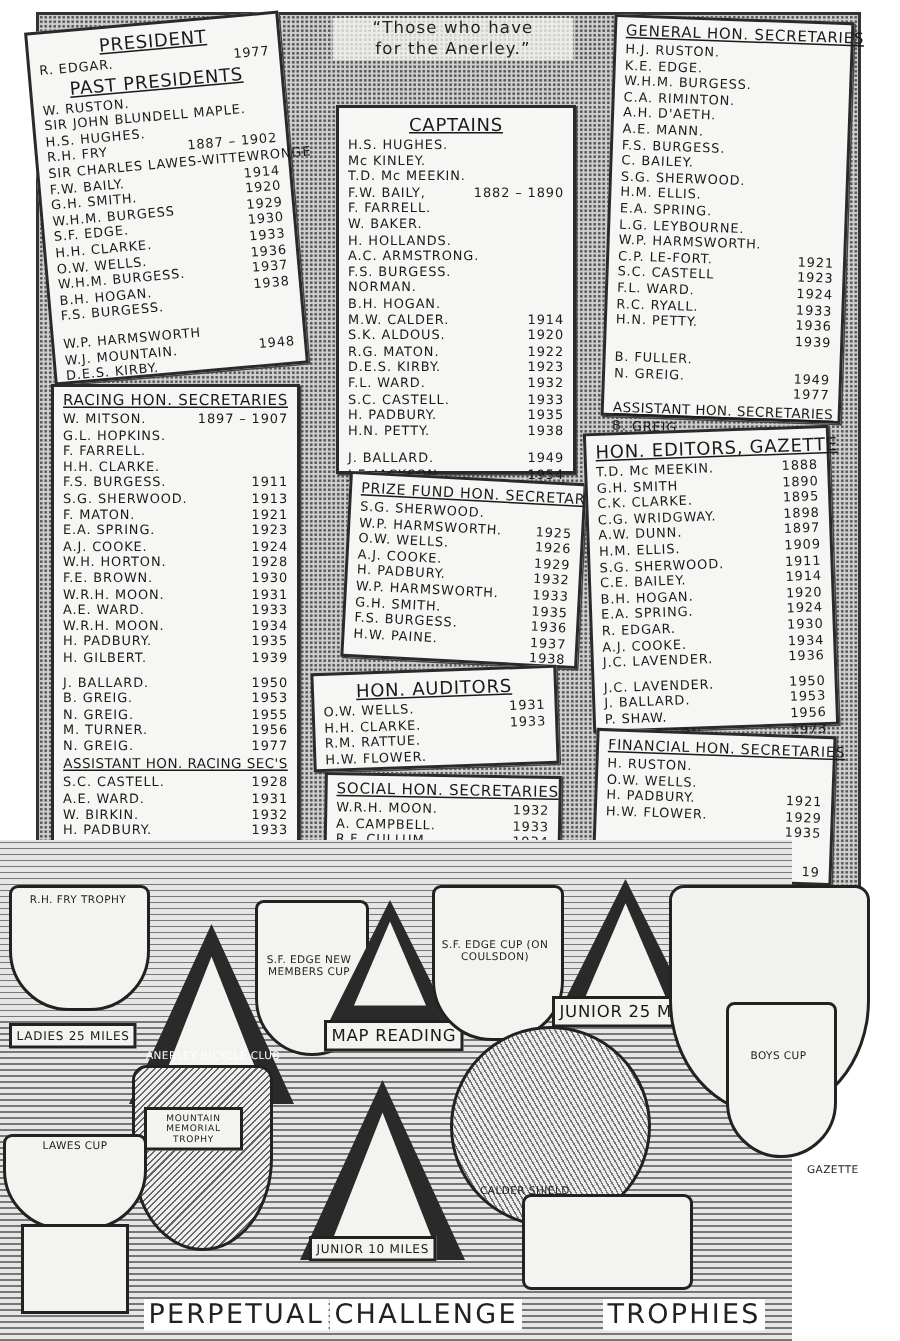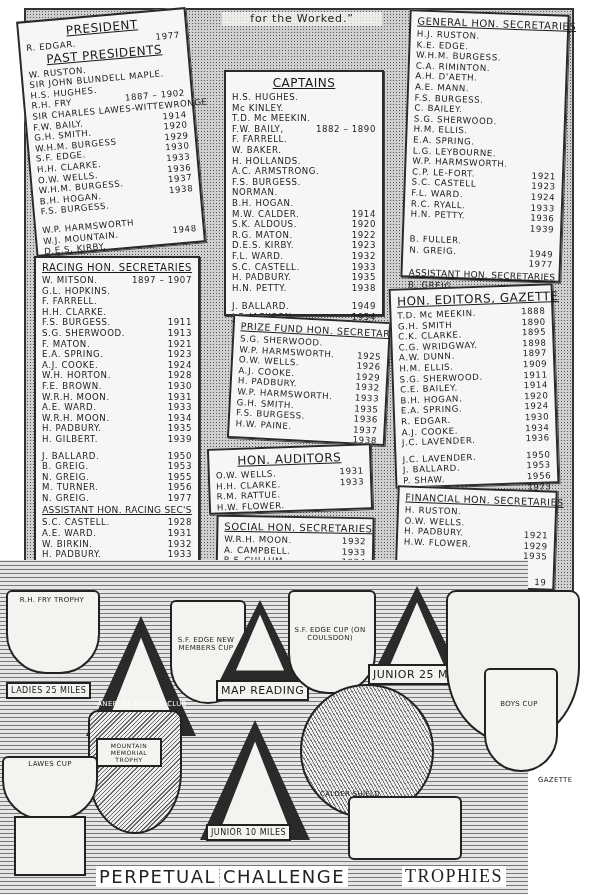--- a/index.html
+++ b/index.html
@@ -27,21 +27,22 @@
   .disc{position:absolute;border:2px solid #222;border-radius:50%;background:repeating-linear-gradient(60deg,#777 0 1px,#ececec 1px 3px);}
   .caption{position:absolute;top:866px;font-size:18px;letter-spacing:1.5px;color:#222;background:#fff;padding:0 3px;}
   .smalltxt{position:absolute;font-size:7px;letter-spacing:.3px;text-align:center;color:#222;white-space:nowrap;}
 </style>
 </head>
 <body>
 
 <div class="board"></div>
 
 <div class="quote">
-  <div>for the Worked.”</div>
+  <div>“Those who have</div>
+  <div>for the Anerley.”</div>
 </div>
 
 <div class="panel" style="left:26px;top:14px;width:170px;height:236px;transform:rotate(-5deg);">
   <h2>PRESIDENT</h2>
   <div class="row">
       <span>R. EDGAR.</span>
       <span class="y">1977</span>
     </div>
   <h2>PAST PRESIDENTS</h2>
   <div id="pp-list">
@@ -700,13 +701,13 @@
   <div class="plate" style="left:206px;top:264px;font-size:8px;">JUNIOR 10 MILES</div>
 
   <div class="disc" style="left:300px;top:124px;width:130px;height:130px;"></div>
   <div class="smalltxt" style="left:320px;top:230px;">CALDER SHIELD</div>
 
   <div class="trophy" style="left:348px;top:236px;width:110px;height:60px;border-radius:6px;"></div>
 </div>
 
 <div class="caption" style="left:96px;">PERPETUAL</div>
 <div class="caption" style="left:220px;">CHALLENGE</div>
-<div class="caption" style="left:402px;font-family:Liberation Serif, serif;">TROPHIES</div>
+<div class="caption" style="left:402px;">TROPHIES</div>
 
 </body></html>

